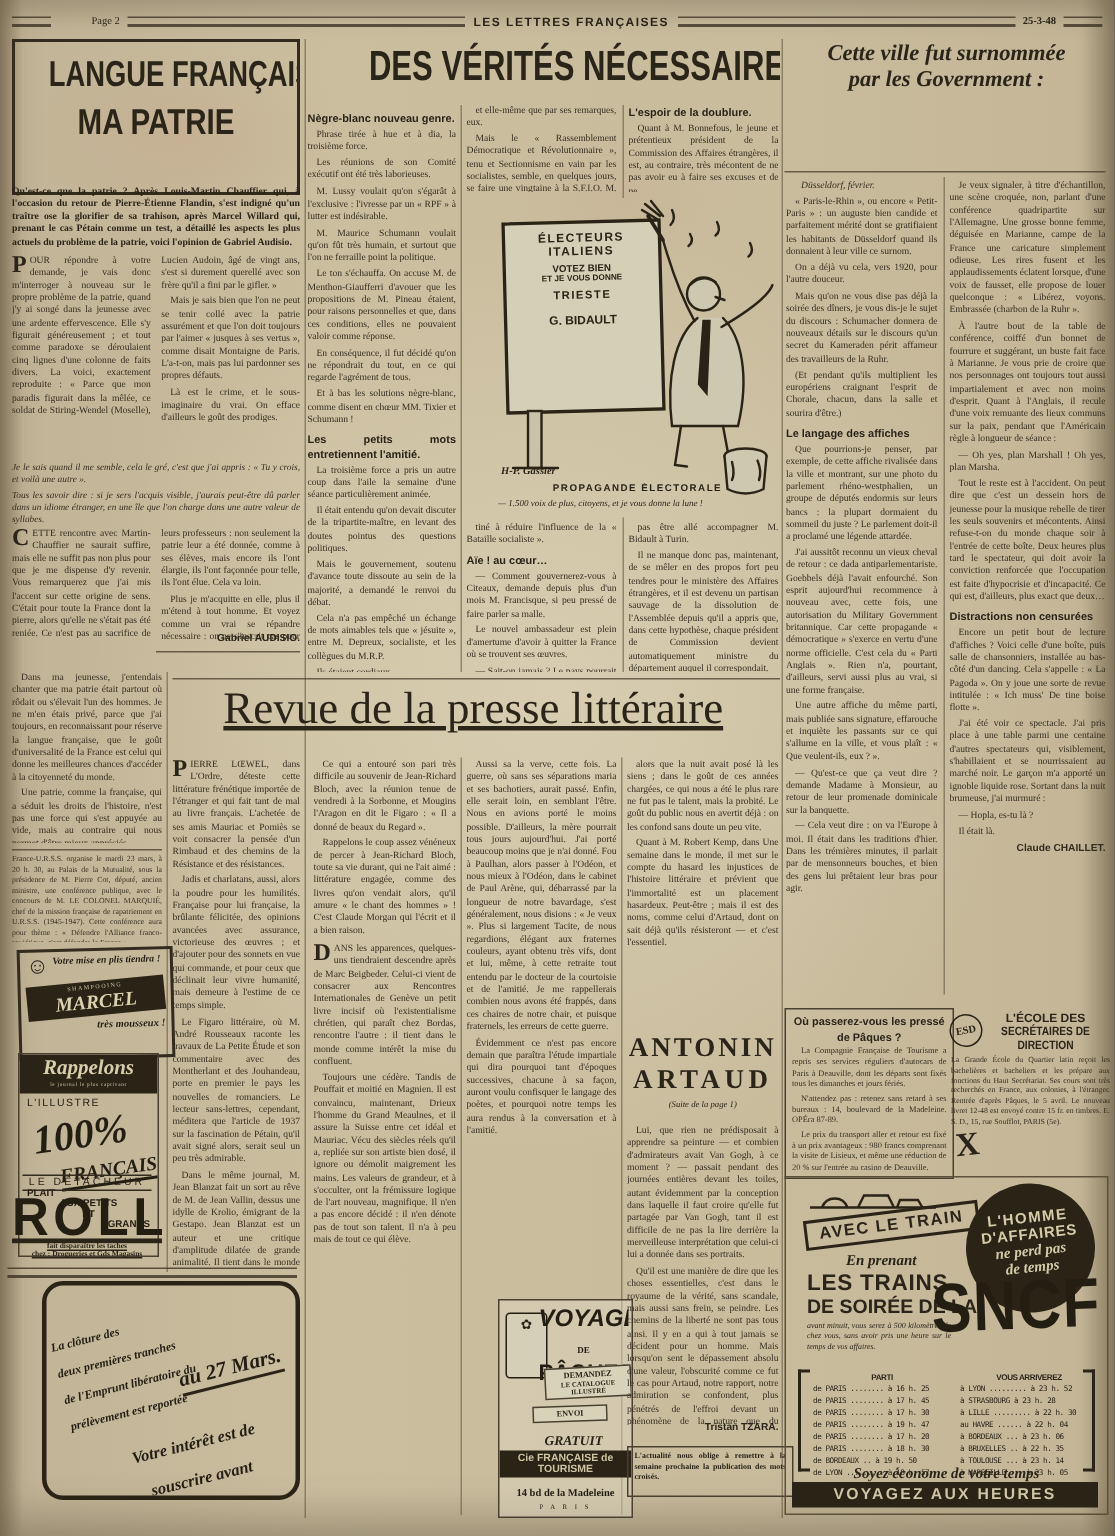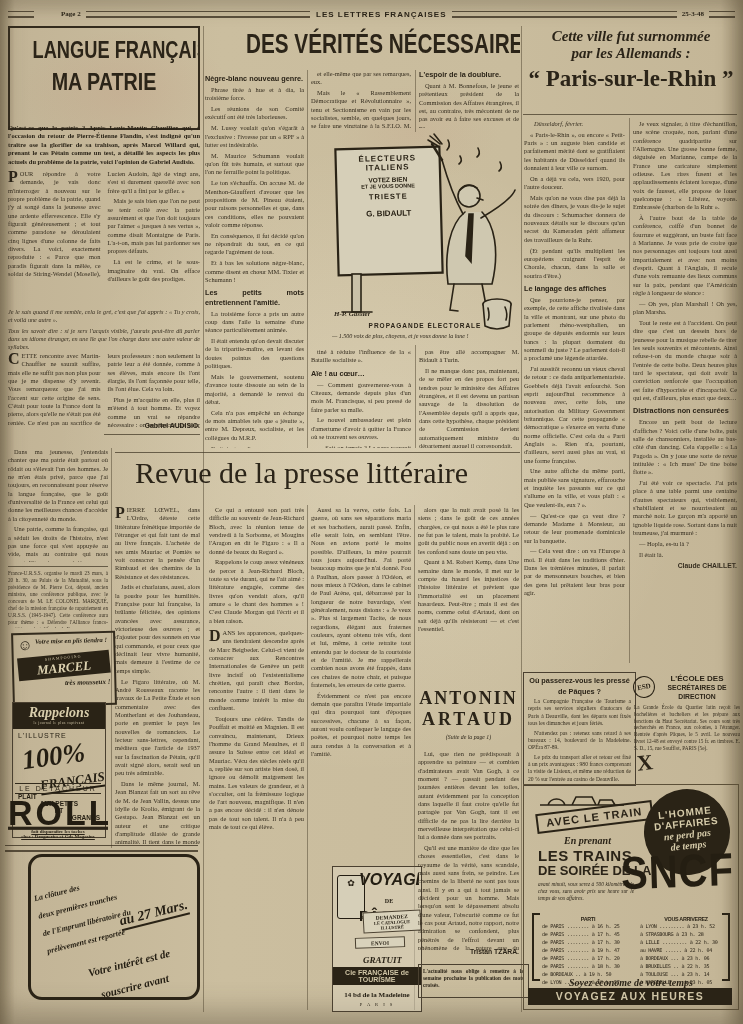--- a/index.html
+++ b/index.html
@@ -33,21 +33,21 @@
   .smallbox{border:1px solid #4a4030;}
   .schedule p{margin:0;white-space:nowrap;overflow:hidden;font-size:5.1px;line-height:1.55;font-family:"DejaVu Sans Mono",monospace;letter-spacing:-0.3px;}
 </style>
 </head>
 <body>
 
 <div class="page">
 
   <div class="abs" style="left:8px;top:6px;width:727px;height:16px;display:flex;align-items:center;">
     <div class="hr2" style="position:static;flex:0 0 26px;"></div>
-    <div style="margin:0 5px;font-size:7px;font-weight:bold;padding-left:22px;">Page 2</div>
+    <div style="margin:0 5px;font-size:7px;font-weight:normal;padding-left:22px;">Page 2</div>
     <div class="hr2" style="position:static;flex:1;"></div>
     <div style="margin:0 6px;font-family:'Liberation Sans',sans-serif;font-weight:700;font-size:8px;letter-spacing:1px;">LES LETTRES FRANÇAISES</div>
     <div class="hr2" style="position:static;flex:1;"></div>
     <div style="margin:0 5px;font-size:7px;font-weight:bold;">25-3-48</div>
     <div class="hr2" style="position:static;flex:0 0 26px;"></div>
   </div>
 
   <div class="vr" style="left:203px;top:26px;height:986px;"></div>
   <div class="vr" style="left:521px;top:26px;height:986px;"></div>
   <div class="vr" style="left:111px;top:448px;height:400px;"></div>
@@ -236,21 +236,21 @@
 
   <div class="abs body" style="left:419px;top:348px;width:100px;height:100px;">
     <div>
         <p>pas être allé accompagner M. Bidault à Turin.</p>
         <p>Il ne manque donc pas, maintenant, de se mêler en des propos fort peu tendres pour le ministère des Affaires étrangères, et il est devenu un partisan sauvage de la dissolution de l'Assemblée depuis qu'il a appris que, dans cette hypothèse, chaque président de Commission devient automatiquement ministre du département auquel il correspondait.</p>
       </div>
 
   </div>
 
   <div class="hr" style="left:115px;top:452px;width:405px;"></div>
-  <div class="abs ctr" style="left:99px;top:456px;width:405px;height:44px;">
+  <div class="abs ctr" style="left:113px;top:456px;width:405px;height:44px;text-decoration:underline;">
     <div style="font-size:30px;font-family:'Liberation Serif',serif;">Revue de la presse littéraire</div>
   </div>
 
   <div class="abs body" style="left:115px;top:506px;width:85px;height:340px;">
     <div class="lead"><span class="dc">P</span><span>IERRE LŒWEL, dans L'Ordre, déteste cette littérature frénétique importée de l'étranger et qui fait tant de mal au livre français. L'achetée de ses amis Mauriac et Pomiès se voit consacrer la pensée d'un Rimbaud et des chemins de la Résistance et des résistances.</span></div>
     <div>
         <p>Jadis et charlatans, aussi, alors la poudre pour les humilités. Française pour lui française, la brûlante félicitée, des opinions avancées avec assurance, victorieuse des œuvres ; et d'ajouter pour des sonnets en vue qui commande, et pour ceux que déclinait leur vivre humanité, mais demeure à l'estime de ce temps simple.</p>
         <p>Le Figaro littéraire, où M. André Rousseaux raconte les travaux de La Petite Étude et son commentaire avec des Montherlant et des Jouhandeau, porte en premier le pays les nouvelles de romanciers. Le lecteur sans-lettres, cependant, méditera que l'article de 1937 sur la fascination de Pétain, qu'il avait signé alors, serait seul un peu très admirable.</p>
         <p>Dans le même journal, M. Jean Blanzat fait un sort au rêve de M. de Jean Vallin, dessus une idylle de Krolio, émigrant de la Gestapo. Jean Blanzat est un auteur et une critique d'amplitude dilatée de grande animalité. Il tient dans le monde littéraire la mise du confluent.</p>
       </div>
@@ -309,22 +309,21 @@
   <div class="abs body" style="left:418px;top:750px;width:101px;height:200px;">
       <p>Lui, que rien ne prédisposait à apprendre sa peinture — et combien d'admirateurs avait Van Gogh, à ce moment ? — passait pendant des journées entières devant les toiles, autant évidemment par la conception dans laquelle il faut croire qu'elle fut partagée par Van Gogh, tant il est difficile de ne pas la lire derrière la merveilleuse interprétation que celui-ci lui a donnée dans ses portraits.</p>
       <p>Qu'il est une manière de dire que les choses essentielles, c'est dans le royaume de la vérité, sans scandale, mais aussi sans frein, se peindre. Les chemins de la liberté ne sont pas tous ainsi. Il y en a qui à tout jamais se décident pour un homme. Mais lorsqu'on sent le dépassement absolu d'une valeur, l'obscurité comme ce fut le cas pour Artaud, notre rapport, notre admiration se confondent, plus pénétrés de l'effroi devant un phénomène de la nature que du sentiment suscité par une réflexion relative de l'esprit.</p>
     </div>
   <div class="abs sig" style="left:418px;top:946px;width:101px;">Tristan TZARA.</div>
 
   <div class="abs smallbox" style="left:418px;top:964px;width:101px;height:26px;padding:3px 4px;font-size:5.3px;font-weight:bold;text-align:justify;line-height:1.35;">L'actualité nous oblige à remettre à la semaine prochaine la publication des mots croisés.</div>
 
   <div class="abs ctr" style="left:525px;top:28px;width:212px;height:84px;">
     <div style="font-size:15px;font-style:italic;font-weight:bold;font-family:'Liberation Serif',serif;">Cette ville fut surnommée</div>
-    <div style="font-size:15px;font-style:italic;font-weight:bold;font-family:'Liberation Serif',serif;">par les Allemands :</div>
-    <div style="font-size:23px;font-weight:bold;margin-top:4px;font-family:'Liberation Serif',serif;">“ Paris-sur-le-Rhin ”</div>
+    <div style="font-size:15px;font-style:italic;font-weight:bold;font-family:'Liberation Serif',serif;">par les Government :</div>
   </div>
   <div class="hr" style="left:523px;top:114px;width:214px;"></div>
 
   <div class="abs body" style="left:524px;top:120px;width:101px;height:542px;">
     <p style="font-style:italic;text-indent:10px;">Düsseldorf, février.</p>
     <div>
         <p>« Paris-le-Rhin », ou encore « Petit-Paris » : un auguste bien candide et parfaitement mérité dont se gratifiaient les habitants de Düsseldorf quand ils donnaient à leur ville ce surnom.</p>
         <p>On a déjà vu cela, vers 1920, pour l'autre douceur.</p>
         <p>Mais qu'on ne vous dise pas déjà la soirée des dîners, je vous dis-je le sujet du discours : Schumacher donnera de nouveaux détails sur le discours qu'un secret du Kameraden périt affameur des travailleurs de la Ruhr.</p>
         <p>(Et pendant qu'ils multiplient les europériens craignant l'esprit de Chorale, chacun, dans la salle et sourira d'être.)</p>

